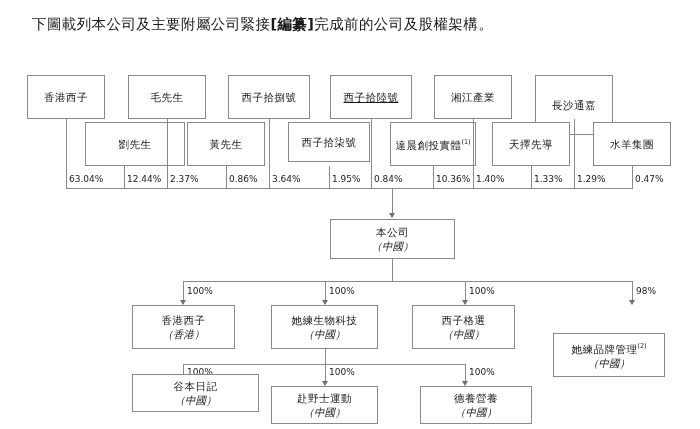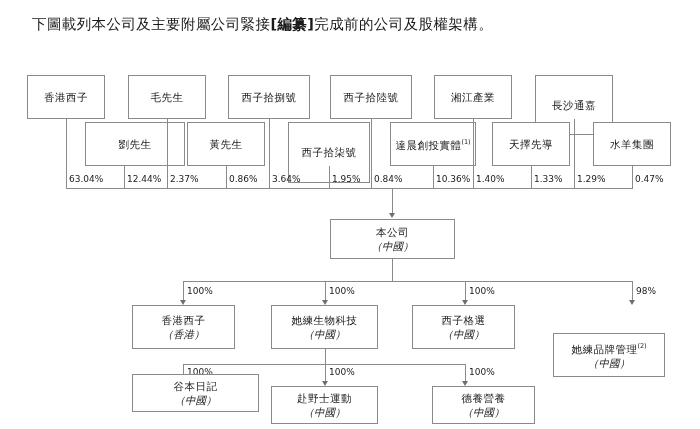--- a/index.html
+++ b/index.html
@@ -55,37 +55,37 @@
 
   <div class="box" style="left:27px;top:75px;width:78px;height:44px;">
     <span class="nm">香港西子</span>
   </div>
   <div class="box" style="left:128px;top:75px;width:78px;height:44px;">
     <span class="nm">毛先生</span>
   </div>
   <div class="box" style="left:228px;top:75px;width:82px;height:44px;">
     <span class="nm">西子拾捌號</span>
   </div>
-  <div class="box" style="left:330px;top:75px;width:82px;height:44px;">
+  <div class="box" style="left:330px;top:75px;width:82px;height:44px;text-decoration:underline;">
     <span class="nm">西子拾陸號</span>
   </div>
   <div class="box" style="left:434px;top:75px;width:78px;height:44px;">
     <span class="nm">湘江產業</span>
   </div>
   <div class="box" style="left:535px;top:75px;width:78px;height:60px;">
     <span class="nm">長沙通嘉</span>
   </div>
 
   <div class="box" style="left:85px;top:122px;width:100px;height:44px;">
     <span class="nm">劉先生</span>
   </div>
   <div class="box" style="left:187px;top:122px;width:78px;height:44px;">
     <span class="nm">黃先生</span>
   </div>
-  <div class="box" style="left:288px;top:122px;width:82px;height:61px;">
+  <div class="box" style="left:288px;top:122px;width:82px;height:40px;">
     <span class="nm">西子拾柒號</span>
   </div>
   <div class="box" style="left:390px;top:122px;width:86px;height:44px;">
     <span class="nm"><span>達晨創投實體</span><sup>(1)</sup></span>
   </div>
   <div class="box" style="left:492px;top:122px;width:78px;height:44px;">
     <span class="nm">天擇先導</span>
   </div>
   <div class="box" style="left:593px;top:122px;width:78px;height:44px;">
     <span class="nm">水羊集團</span>
@@ -179,18 +179,18 @@
   <div class="pct" style="left:469px;top:367px;">100%</div>
 
   <div class="box" style="left:132px;top:374px;width:127px;height:38px;text-align:center;">
     <span class="nm">谷本日記</span>
     <span class="sub">（中國）</span>
   </div>
   <div class="box" style="left:271px;top:386px;width:107px;height:38px;">
     <span class="nm">赴野士運動</span>
     <span class="sub">（中國）</span>
   </div>
-  <div class="box" style="left:432px;top:386px;width:103px;height:38px;">
+  <div class="box" style="left:420px;top:386px;width:112px;height:38px;">
     <span class="nm">德養營養</span>
     <span class="sub">（中國）</span>
   </div>
 
 </div>
 
 </body></html>

